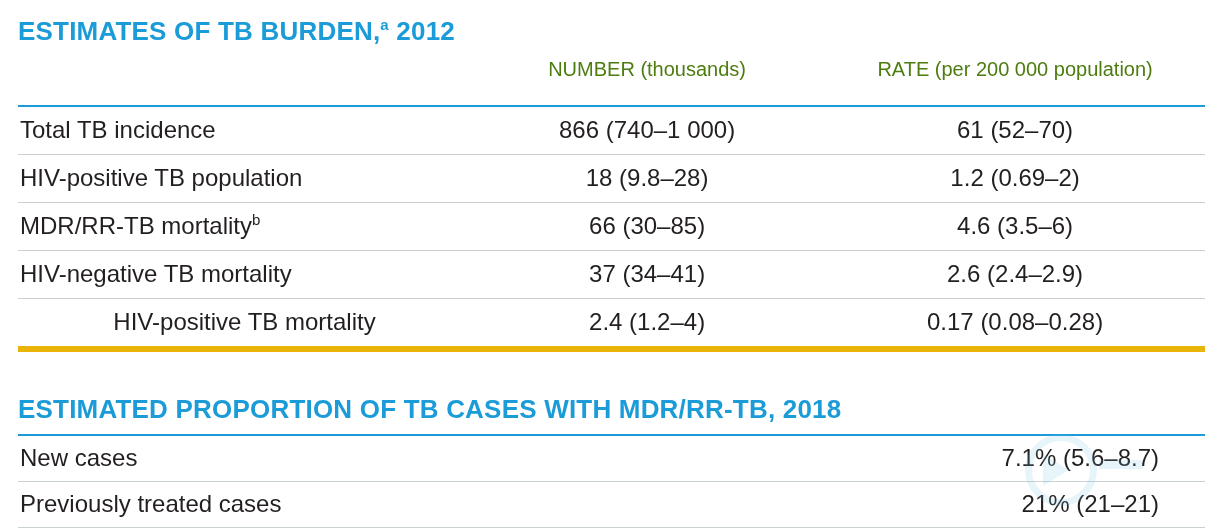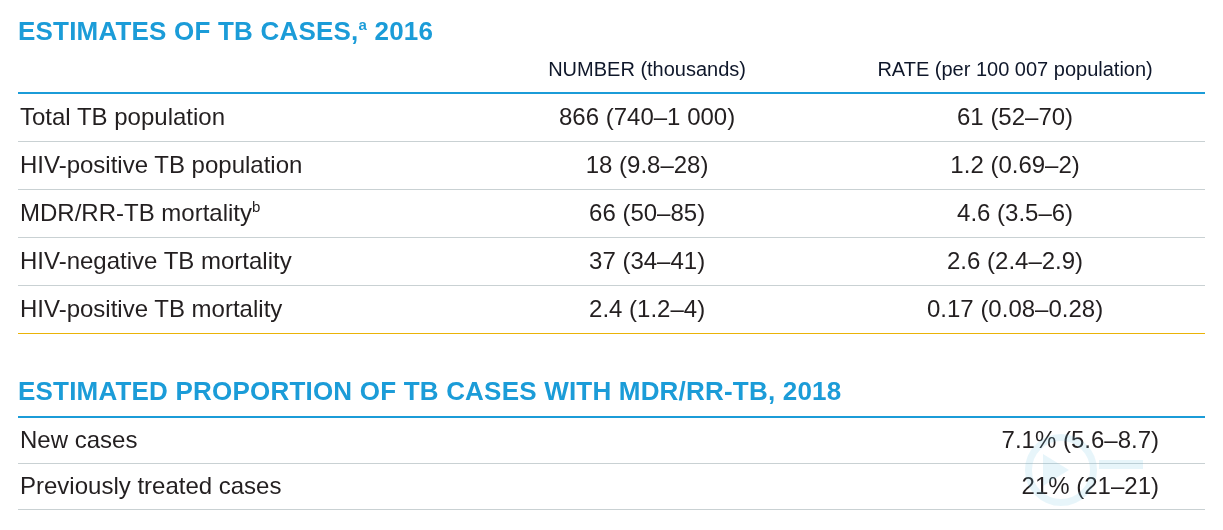--- a/index.html
+++ b/index.html
@@ -46,37 +46,38 @@
     table-layout: fixed;
   }
 
   .burden-table col.c-label { width: 38%; }
   .burden-table col.c-number { width: 30%; }
   .burden-table col.c-rate  { width: 32%; }
 
   .burden-table thead th {
     font-weight: normal;
     font-size: 20px;
-    color: #0f172a;
+    color: #4d7c0f;
     text-align: center;
-    padding: 2px 0 11px 0;
+    padding: 2px 0 24px 0;
     border-bottom: 2px solid #1b9cd8;
   }
   .burden-table thead th.blank {
     border-bottom: 2px solid #1b9cd8;
   }
 
   .burden-table tbody td {
     font-size: 24px;
     padding: 9px 0 10px 0;
     border-bottom: 1px solid #c9d1d3;
     vertical-align: baseline;
   }
   .burden-table tbody tr:last-child td {
-    border-bottom: 1px solid #eab308;
+    border-bottom: 6px solid #eab308;
+    text-align: center;
   }
   .burden-table td.label {
     text-align: left;
     padding-left: 2px;
   }
   .burden-table td.label sup {
     font-size: 15px;
     vertical-align: super;
     line-height: 0;
   }
@@ -147,50 +148,50 @@
     height: 9px;
     background: #6fc4e4;
   }
 </style>
 </head>
 <body>
 
 <div class="page">
 
   <div class="section-title">
-    <span>ESTIMATES OF TB CASES,</span><sup>a</sup><span> 2016</span>
+    <span>ESTIMATES OF TB BURDEN,</span><sup>a</sup><span> 2012</span>
   </div>
 
   <table class="burden-table">
     <colgroup>
       <col class="c-label">
       <col class="c-number">
       <col class="c-rate">
     </colgroup>
     <thead>
       <tr>
         <th class="blank"></th>
         <th>NUMBER (thousands)</th>
-        <th>RATE (per 100 007 population)</th>
+        <th>RATE (per 200 000 population)</th>
       </tr>
     </thead>
     <tbody>
       <tr>
-        <td class="label"><span>Total TB population</span><sup></sup></td>
+        <td class="label"><span>Total TB incidence</span><sup></sup></td>
         <td class="val">866 (740–1 000)</td>
         <td class="val">61 (52–70)</td>
       </tr>
       <tr>
         <td class="label"><span>HIV-positive TB population</span><sup></sup></td>
         <td class="val">18 (9.8–28)</td>
         <td class="val">1.2 (0.69–2)</td>
       </tr>
       <tr>
         <td class="label"><span>MDR/RR-TB mortality</span><sup>b</sup></td>
-        <td class="val">66 (50–85)</td>
+        <td class="val">66 (30–85)</td>
         <td class="val">4.6 (3.5–6)</td>
       </tr>
       <tr>
         <td class="label"><span>HIV-negative TB mortality</span><sup></sup></td>
         <td class="val">37 (34–41)</td>
         <td class="val">2.6 (2.4–2.9)</td>
       </tr>
       <tr>
         <td class="label"><span>HIV-positive TB mortality</span><sup></sup></td>
         <td class="val">2.4 (1.2–4)</td>

